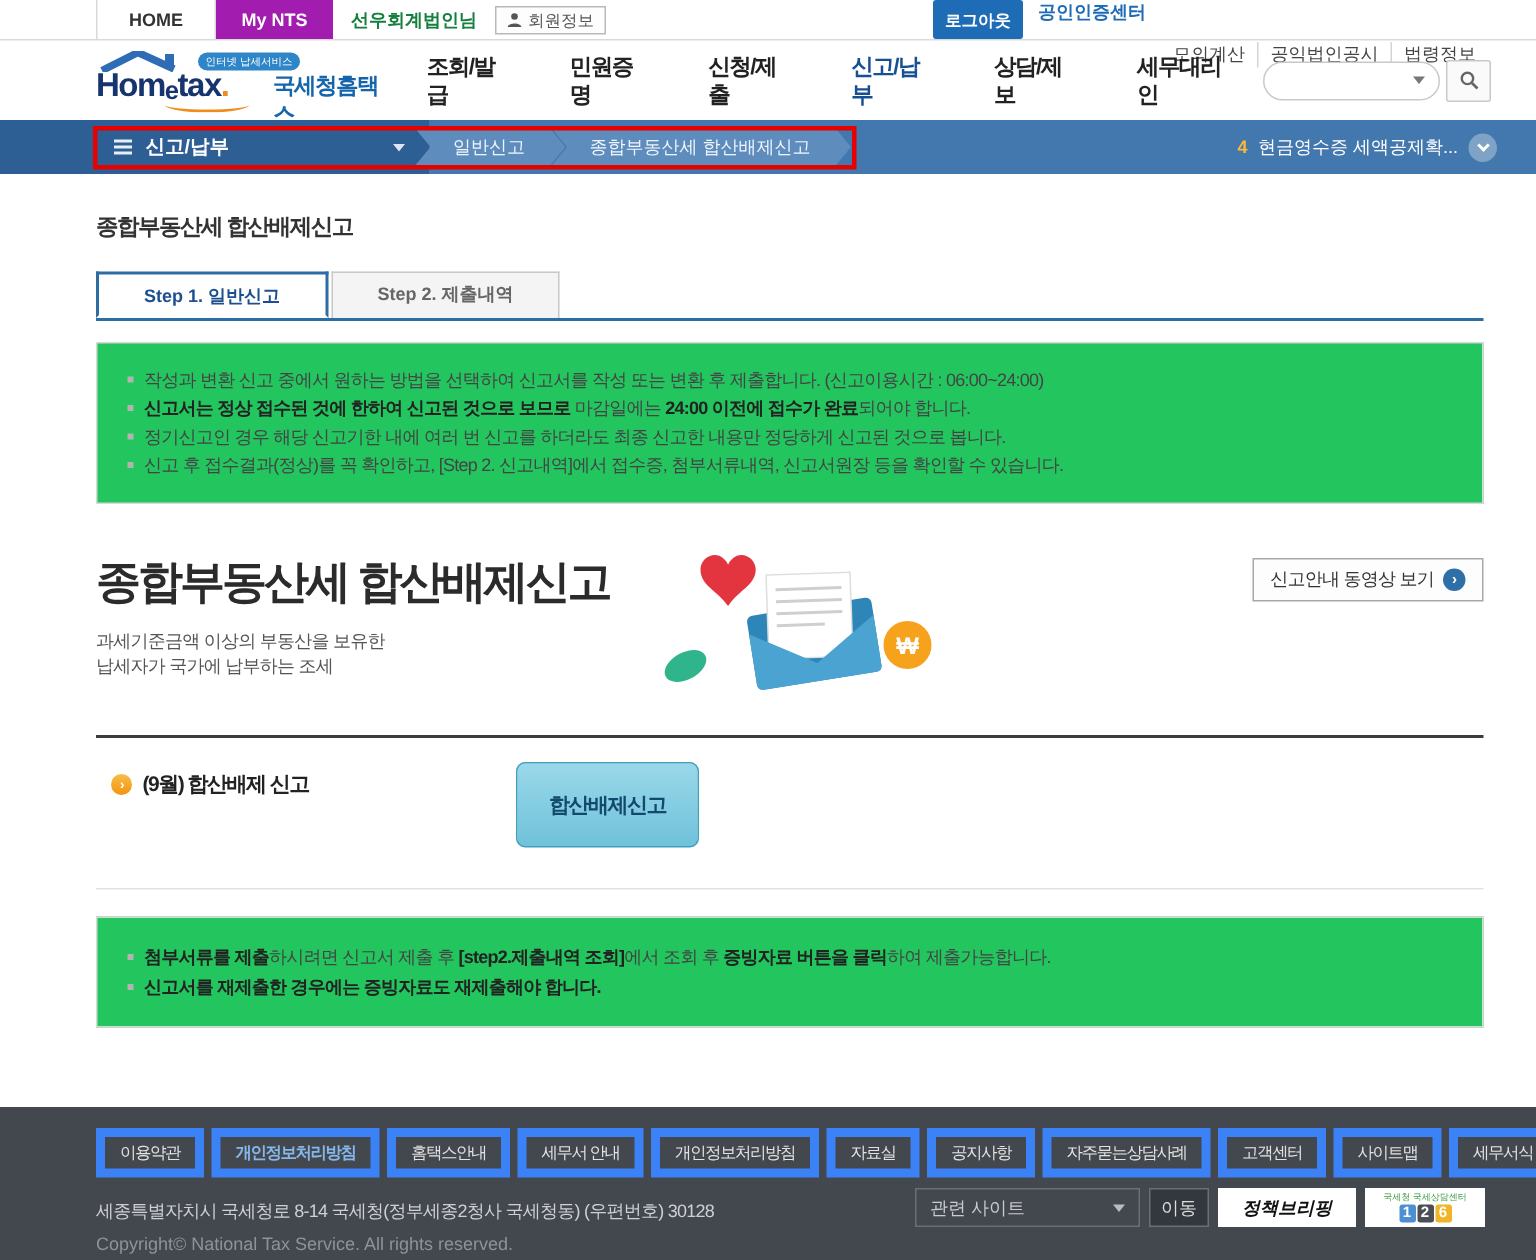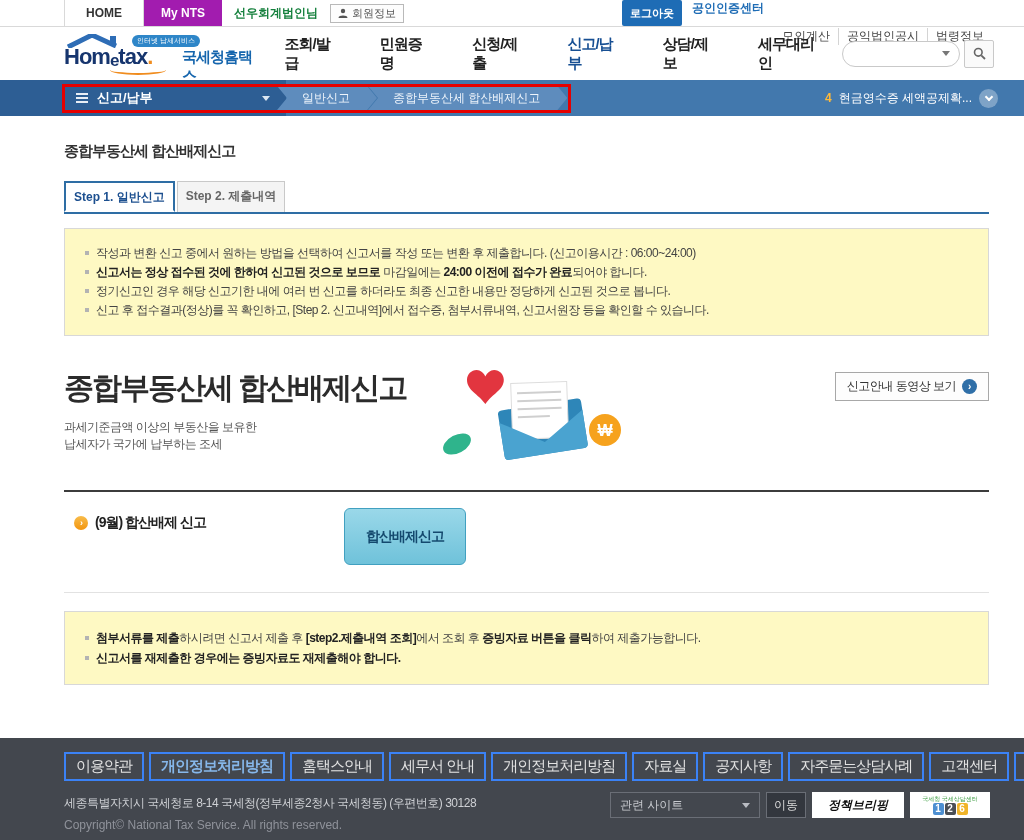--- a/index.html
+++ b/index.html
@@ -67,26 +67,26 @@
     display:flex; align-items:center; justify-content:center; cursor:pointer; }
   .chev-down { width:6px; height:6px; border-right:2px solid #fff; border-bottom:2px solid #fff;
     transform:rotate(45deg); margin-top:-3px; }
   .red-box { position:absolute; left:62px; top:84px; width:509px; height:29px;
     border:3px solid #e60000; z-index:9; pointer-events:none; }
 
   
   .content { width:925px; margin-left:64px; }
   .page-title { margin-top:26px; font-size:15px; font-weight:bold; color:#333; letter-spacing:-1px; }
   .tabs { display:flex; margin-top:20px; border-bottom:2px solid #2e6da4; }
-  .tab { height:31px; line-height:29px; padding:0 8px; font-size:12px; font-weight:bold;
+  .tab { height:31px; line-height:29px; padding:0 30px; font-size:12px; font-weight:bold;
     background:#f4f4f4; border:1px solid #c9c9c9; border-bottom:none; color:#666; margin-right:2px; cursor:pointer; }
   .tab.active { background:#fff; border:2px solid #2e6da4; border-bottom:2px solid #fff;
     margin-bottom:-2px; color:#1c4f8f; }
 
-  .notice-box { margin-top:14px; border:1px solid #d8d8d8; background:#fef9c3; padding:15px 18px; }
+  .notice-box { margin-top:14px; border:1px solid #d8d8d8; background:#22c55e; padding:15px 18px; }
   .notice-list { list-style:none; }
   .notice-item { font-size:12px; color:#444; line-height:19px; letter-spacing:-0.5px; }
   .sq { display:inline-block; width:4px; height:4px; background:#b3b3b3; margin:0 7px 2px 2px; }
   .bseg { font-weight:bold; color:#222; }
 
   .hero { position:relative; margin-top:32px; height:100px; }
   .hero-title { font-size:30px; font-weight:bold; color:#2b2b2b; letter-spacing:-2px; }
   .hero-desc { margin-top:10px; font-size:12px; color:#555; line-height:17px; letter-spacing:-0.5px; }
   .hero-art { position:absolute; left:375px; top:0; }
   .video-btn { position:absolute; right:0; top:4px; display:flex; align-items:center; gap:6px;
@@ -106,21 +106,21 @@
     color:#14496e; font-size:14px; font-weight:bold; letter-spacing:-1px; cursor:pointer; }
   .hr-light { border:none; border-top:1px solid #e2e2e2; }
   .notice-box.second { margin-top:18px; padding:16px 18px; }
   .notice-box.second .notice-item { line-height:20px; }
 
   
   .footer { position:relative; margin-top:53px; height:112px; background:#43474e; padding:14px 0 0 64px; }
   .f-links { display:flex; width:926px; align-items:center; }
   .f-left, .f-right { display:flex; }
   .f-right { margin-left:auto; }
-  .f-btn { border:2px solid #3b82f6; padding:3px 10px; margin-right:5px; font-size:15px;
+  .f-btn { border:6px solid #3b82f6; padding:3px 10px; margin-right:5px; font-size:11px;
     color:#e2e2e2; letter-spacing:-1px; cursor:pointer; white-space:nowrap; }
   .f-btn.highlight { color:#86b7ea; font-weight:bold; }
   .f-addr { margin-top:14px; font-size:12px; color:#ced0d4; letter-spacing:-0.5px; }
   .f-copy { margin-top:6px; font-size:12px; color:#8f929a; }
   .f-related { position:absolute; right:34px; top:54px; display:flex; align-items:center; gap:6px; }
   .f-select { width:150px; height:26px; border:1px solid #6a6e76; background:#43474e; color:#c9cbd0;
     font-size:12px; display:flex; align-items:center; padding:0 9px; cursor:pointer; }
   .f-select .caret-down { margin-left:auto; border-top-color:#b9bcc2; }
   .f-go { width:40px; height:26px; background:#33373e; border:1px solid #6a6e76; color:#ddd;
     font-size:12px; cursor:pointer; }

